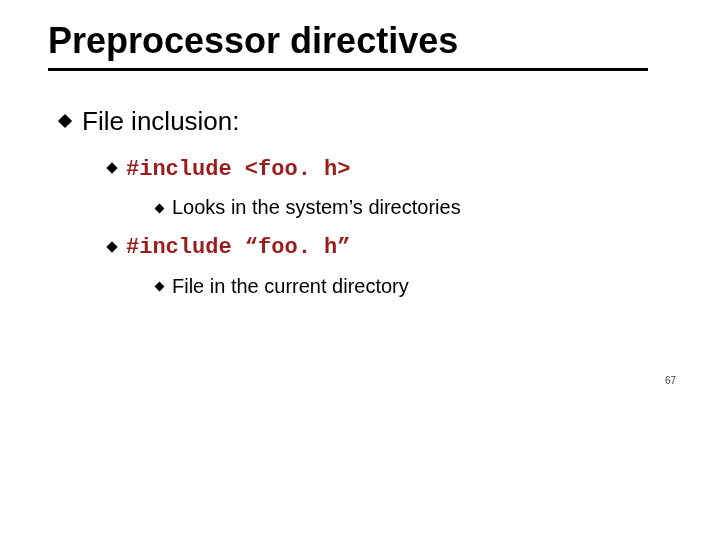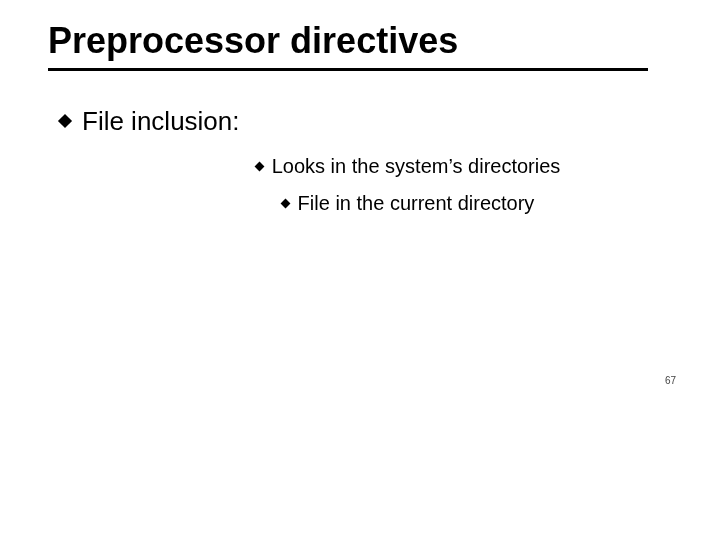--- a/index.html
+++ b/index.html
@@ -52,21 +52,20 @@
     margin-left: 48px;
     margin-bottom: 10px;
     margin-top: 6px;
   }
   .lvl3 {
     font-size: 20px;
     line-height: 1.35;
     margin-left: 96px;
     margin-bottom: 10px;
     margin-top: 4px;
-    text-align: center;
   }
   .bullet-diamond {
     display: inline-block;
     width: 10px;
     height: 10px;
     background: #000;
     transform: rotate(45deg);
     margin-right: 12px;
     vertical-align: middle;
     position: relative;
@@ -114,25 +113,31 @@
 
   <div class="title">Preprocessor directives</div>
   <div class="underline"></div>
 
   <div class="content">
 
     <div class="lvl1">
       <span class="bullet-diamond"></span><span>File inclusion:</span>
     </div>
 
+    <div class="lvl2">
+      <span class="bullet-small"></span><span class="code">#include &lt;foo. h&gt;</span>
+    </div>
 
     <div class="lvl3">
       <span class="bullet-tiny"></span><span>Looks in the system’s directories</span>
     </div>
 
+    <div class="lvl2">
+      <span class="bullet-small"></span><span class="code">#include “foo. h”</span>
+    </div>
 
     <div class="lvl3">
       <span class="bullet-tiny"></span><span>File in the current directory</span>
     </div>
 
   </div>
 
   <div class="pagenum">67</div>
 
 </div>

